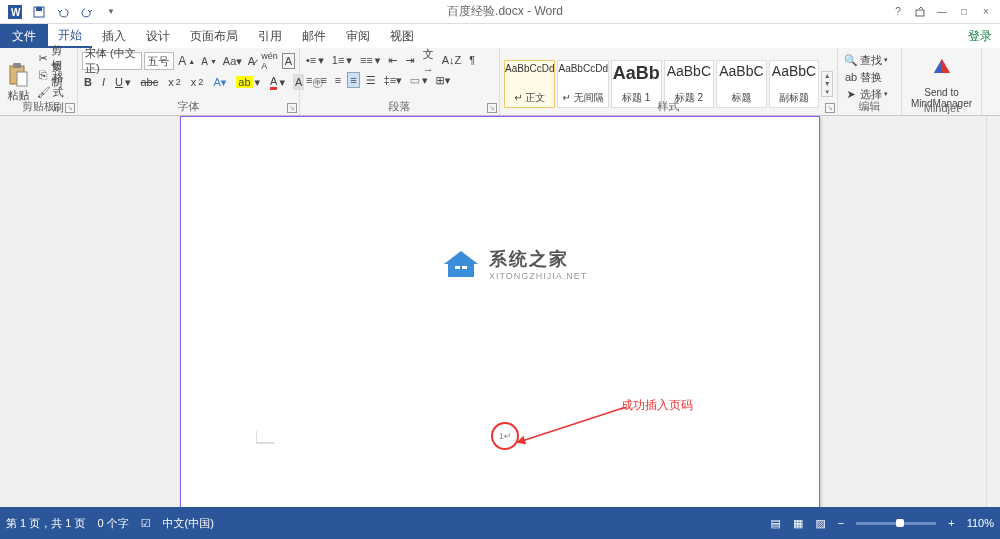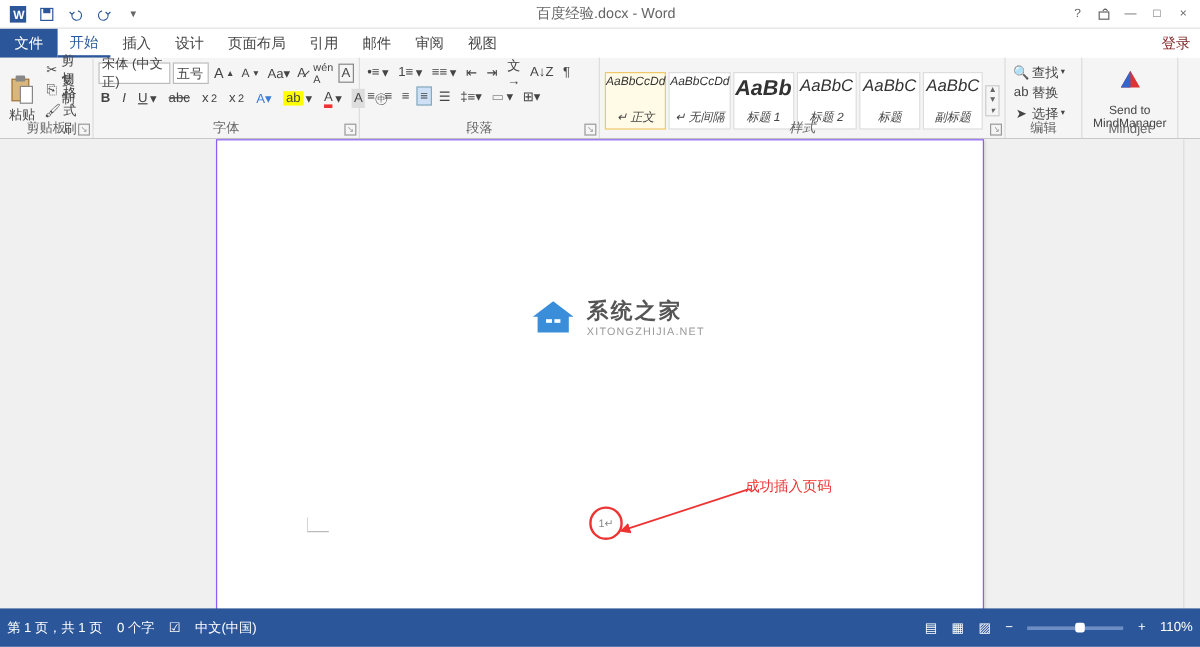--- a/index.html
+++ b/index.html
@@ -7,21 +7,21 @@
 .titlebar{height:24px;background:#fff;border-bottom:1px solid #ddd;display:flex;align-items:center;}
 .qat{display:flex;align-items:center;padding-left:4px;gap:2px;}
 .qat-btn{width:22px;height:20px;display:flex;align-items:center;justify-content:center;color:#2b579a;}
 .title{flex:1;text-align:center;font-size:12px;color:#666;}
 .winctrl{display:flex;gap:2px;padding-right:4px;}
 .winbtn{width:20px;height:18px;display:flex;align-items:center;justify-content:center;color:#666;font-size:10px;}
 .tabbar{height:24px;background:#fff;display:flex;align-items:flex-end;position:relative;}
 .filetab{background:#2b579a;color:#fff;padding:4px 12px;font-size:12px;height:24px;display:flex;align-items:center;}
 .tab{padding:4px 10px;color:#444;font-size:12px;height:24px;display:flex;align-items:center;}
 .tab.active{color:#2b579a;border-bottom:2px solid #2b579a;}
-.login{position:absolute;right:8px;top:4px;color:#7f1d1d;font-size:12px;}
+.login{position:absolute;right:8px;top:4px;color:#15803d;font-size:12px;}
 .ribbon{height:68px;background:#f5f5f5;border-bottom:1px solid #c8c8c8;display:flex;}
 .group{border-right:1px solid #ddd;padding:2px 4px 0 4px;display:flex;flex-direction:column;position:relative;}
 .group-label{text-align:center;font-size:11px;color:#666;position:absolute;bottom:1px;left:0;right:0;}
 .group-body{flex:1;display:flex;}
 .vstack{display:flex;flex-direction:column;gap:1px;}
 .hstack{display:flex;align-items:center;gap:2px;}
 .smallbtn{display:flex;align-items:center;gap:2px;height:16px;padding:0 2px;font-size:11px;color:#444;}
 .ico{width:14px;height:14px;display:inline-flex;align-items:center;justify-content:center;}
 .bigbtn{display:flex;flex-direction:column;align-items:center;justify-content:center;width:40px;}
 .combo{border:1px solid #bbb;background:#fff;height:18px;font-size:11px;padding:0 2px;display:flex;align-items:center;}
@@ -193,21 +193,21 @@
         <div class="smallbtn">☰</div>
         <div class="smallbtn">‡≡▾</div>
         <div class="smallbtn"><span style="color:#888;">▭</span>▾</div>
         <div class="smallbtn">⊞▾</div>
       </div>
     </div>
     <div class="group-label">段落</div>
     <div class="launcher">↘</div>
   </div>
 
-  <div class="group" style="width:338px;font-style:italic;">
+  <div class="group" style="width:338px;">
     <div class="group-body hstack" style="gap:2px;padding-top:2px;">
       <div class="stylebox sel">
           <span class="styleprev" style="font-size:10px;">AaBbCcDd</span>
           <span class="stylelab"><span>↵ </span><span>正文</span></span>
         </div>
       <div class="stylebox">
           <span class="styleprev" style="font-size:10px;">AaBbCcDd</span>
           <span class="stylelab"><span>↵ </span><span>无间隔</span></span>
         </div>
       <div class="stylebox">

